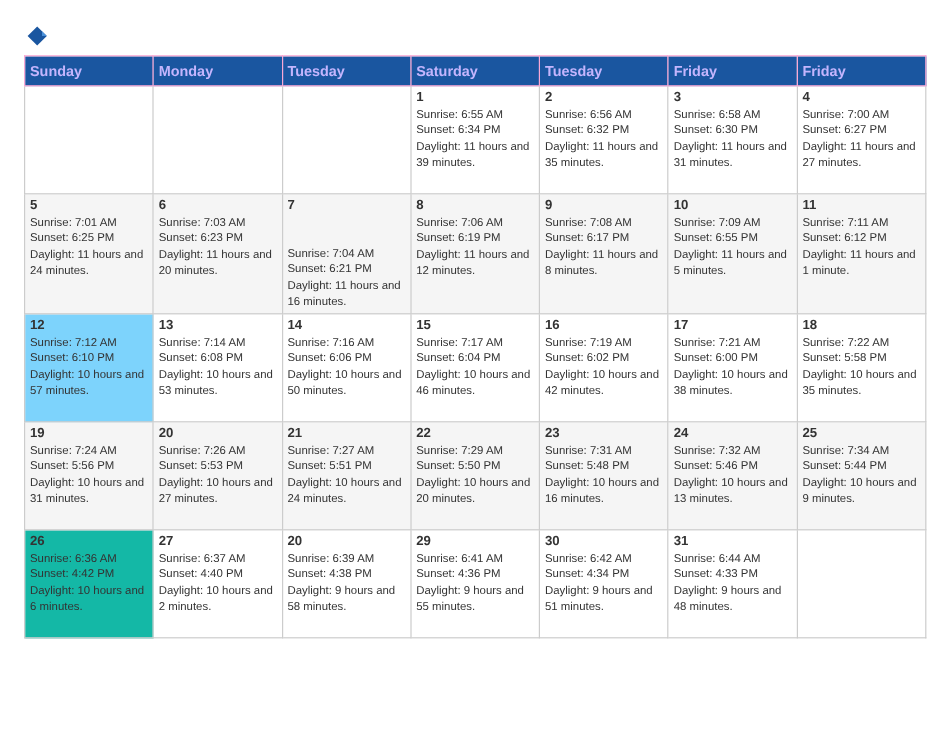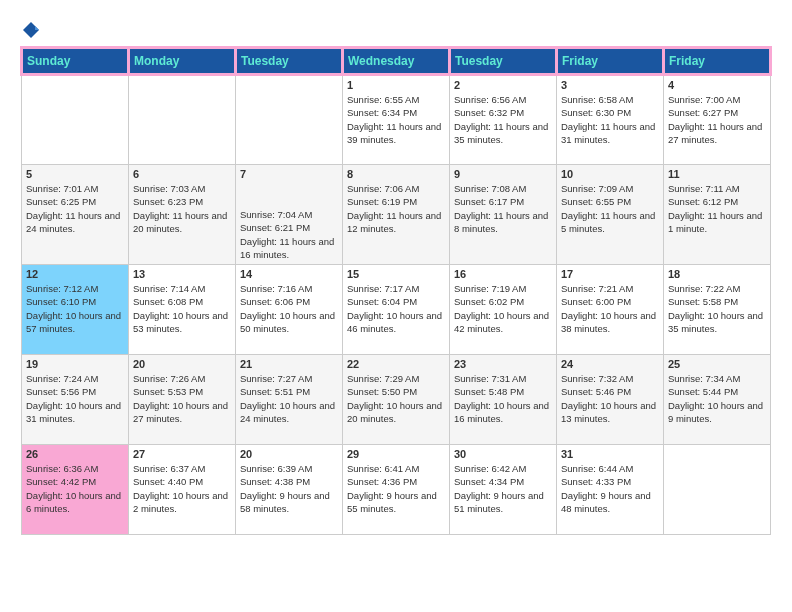--- a/index.html
+++ b/index.html
@@ -33,26 +33,26 @@
       font-size: 14px;
       color: #555;
     }
     table {
       width: 100%;
       border-collapse: collapse;
       table-layout: fixed;
     }
     th {
       background-color: #1a56a0;
-      color: #5eead4;
+      color: #c4b5fd;
       font-size: 12px;
       font-weight: bold;
       padding: 5px 4px;
       text-align: left;
-      border: 3px solid #f9a8d4;
+      border: 1px solid #f9a8d4;
     }
     td {
       border: 1px solid #ccc;
       vertical-align: top;
       padding: 3px 4px;
       font-size: 10px;
       color: #333;
       height: 90px;
     }
     .day-number {
@@ -93,21 +93,21 @@
     <div class="location"></div>
   </div>
 </div>
 
 <table>
   <thead>
     <tr>
     <th>Sunday</th>
         <th>Monday</th>
         <th>Tuesday</th>
-        <th>Wednesday</th>
+        <th>Saturday</th>
         <th>Tuesday</th>
         <th>Friday</th>
         <th>Friday</th>
       </tr>
   </thead>
   <tbody id="calendar-body">
   <tr>
         <td style="background-color: rgb(255, 255, 255);"></td>
         <td style="background-color: rgb(255, 255, 255);"></td>
         <td style="background-color: rgb(255, 255, 255);"></td>
@@ -262,21 +262,21 @@
 Daylight: 10 hours and 13 minutes.</div>
         </td>
         <td style="background-color: rgb(245, 245, 245);">
           <span class="day-number">25</span>
           <div class="day-info" style="white-space: pre-line;">Sunrise: 7:34 AM
 Sunset: 5:44 PM
 Daylight: 10 hours and 9 minutes.</div>
         </td>
       </tr>
       <tr>
-        <td style="background-color: #f9a8d4;">
+        <td style="background-color: #14b8a6;">
           <span class="day-number">26</span>
           <div class="day-info" style="white-space: pre-line;">Sunrise: 6:36 AM
 Sunset: 4:42 PM
 Daylight: 10 hours and 6 minutes.</div>
         </td>
         <td style="background-color: rgb(255, 255, 255);">
           <span class="day-number">27</span>
           <div class="day-info" style="white-space: pre-line;">Sunrise: 6:37 AM
 Sunset: 4:40 PM
 Daylight: 10 hours and 2 minutes.</div>

